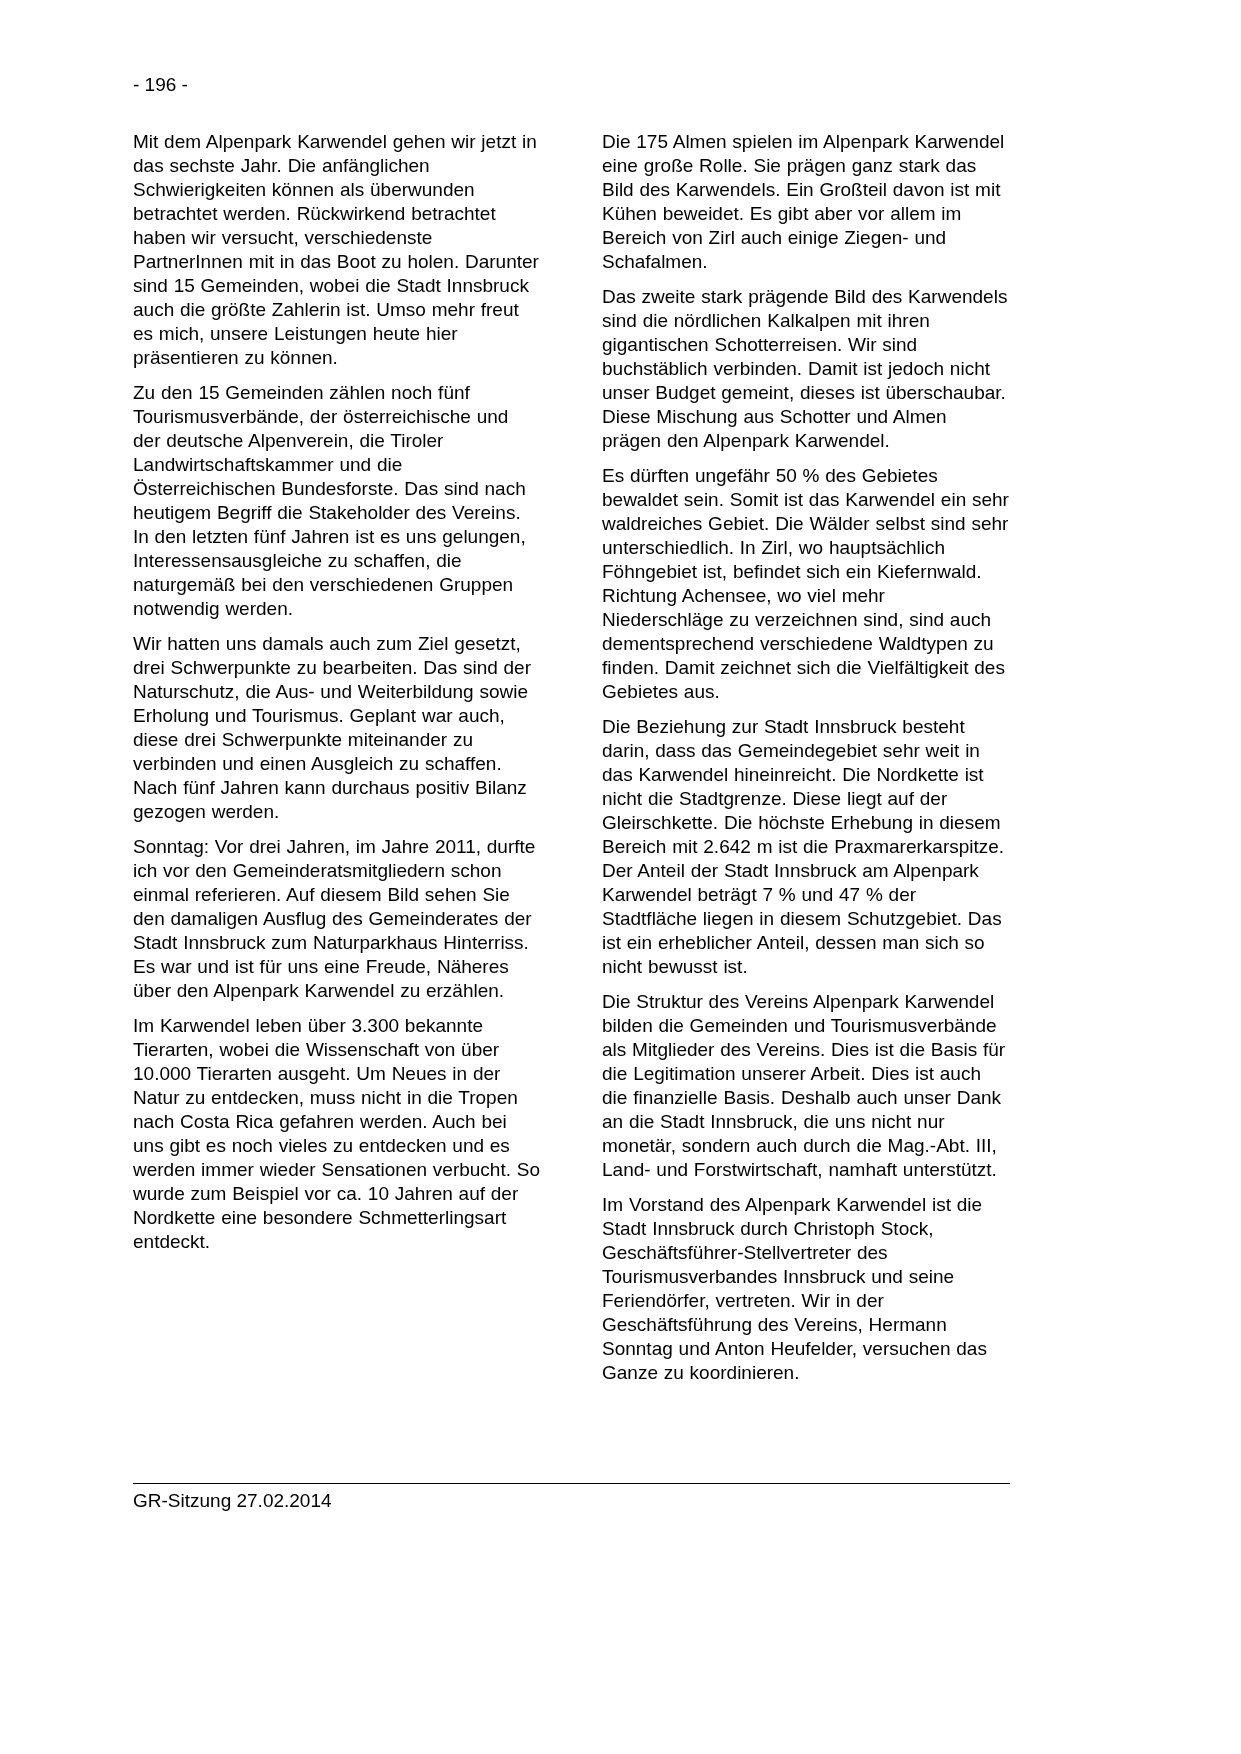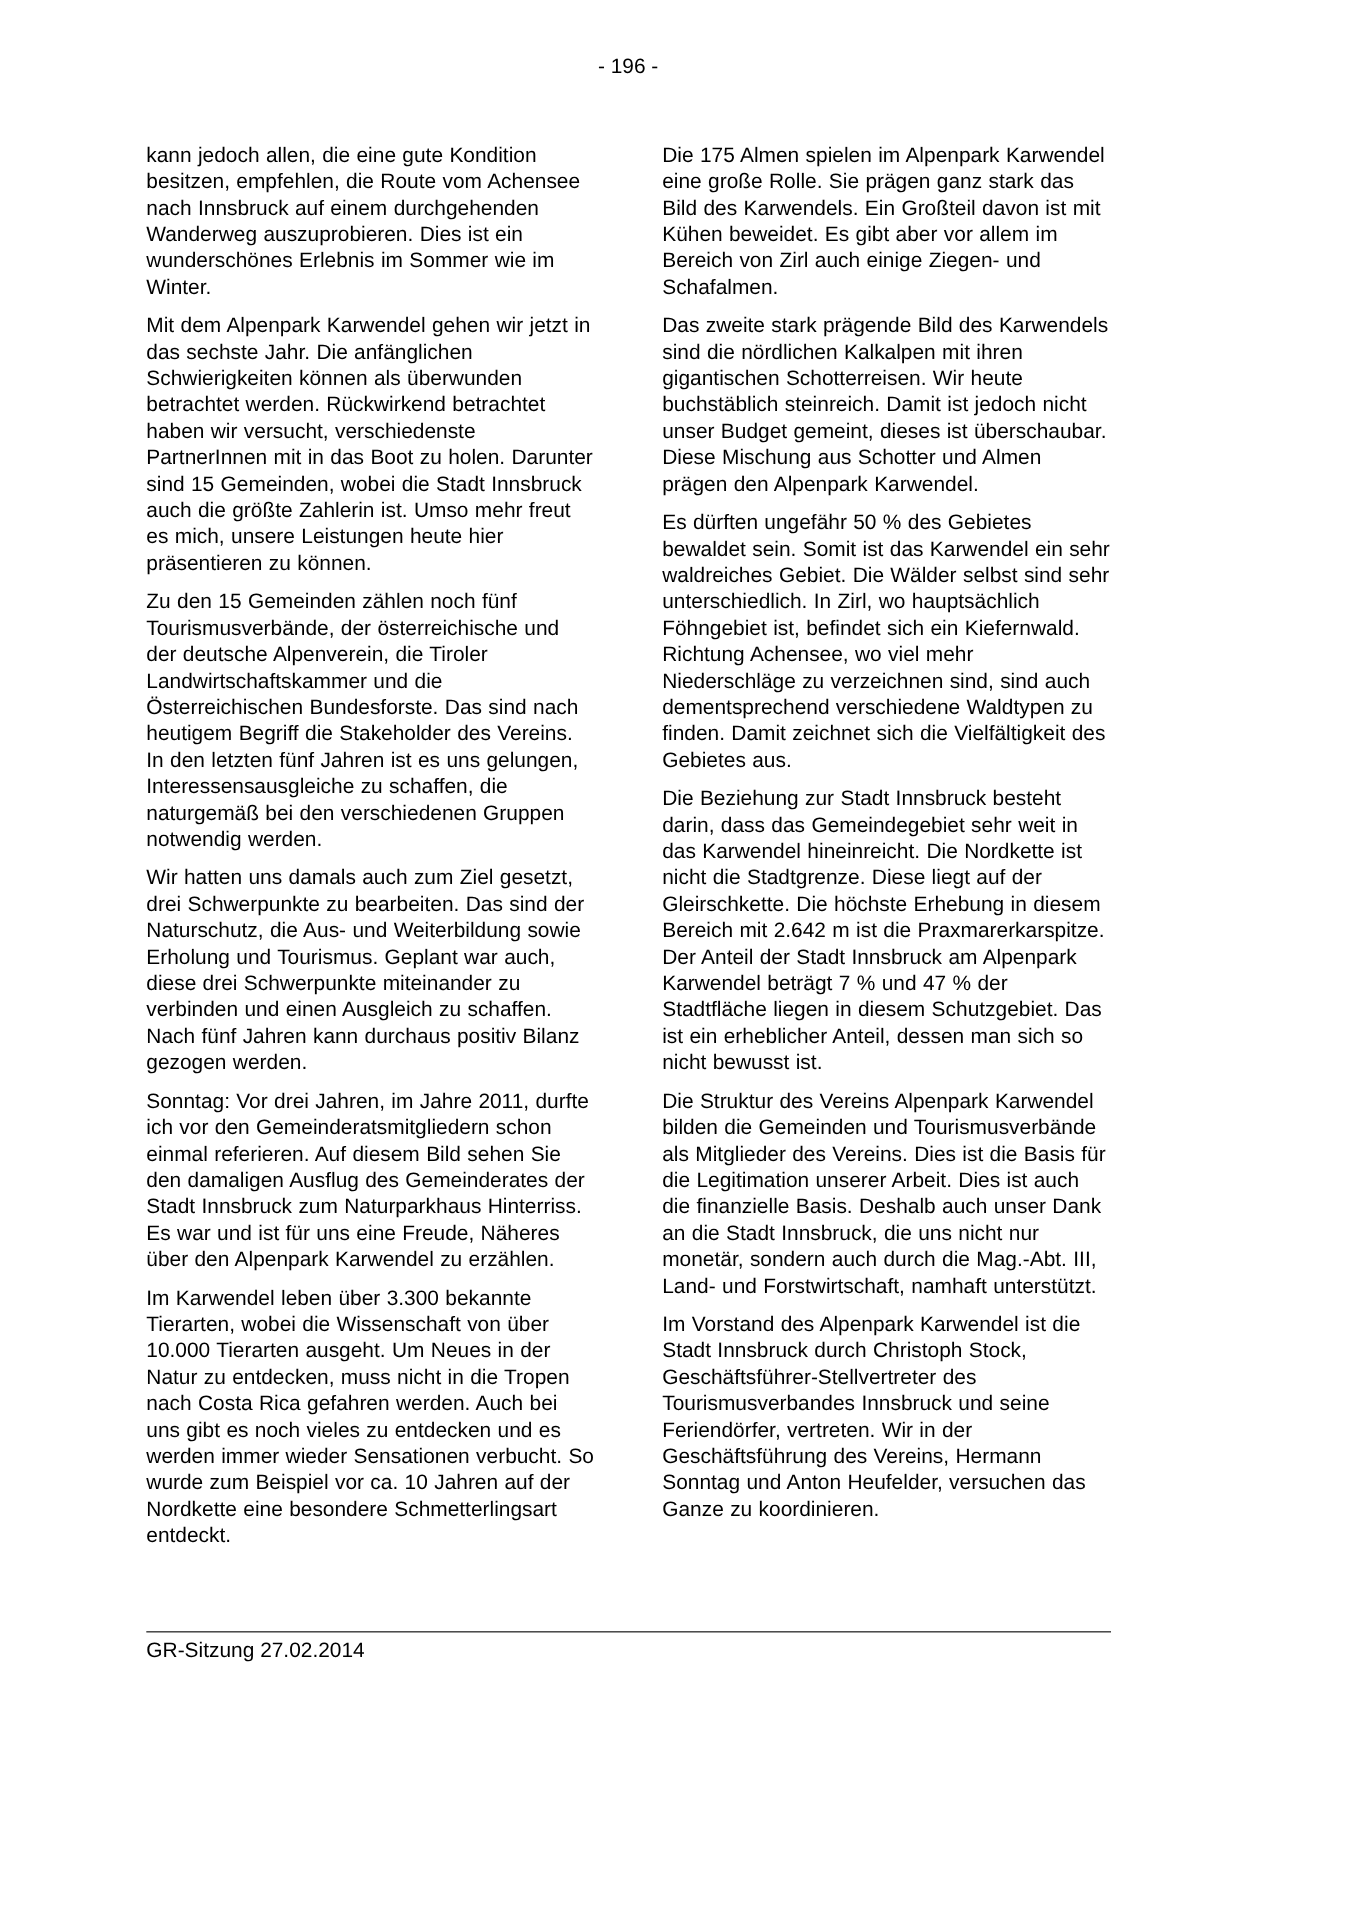--- a/index.html
+++ b/index.html
@@ -7,24 +7,24 @@
   body {
     width: 1241px;
     height: 1754px;
     position: relative;
     font-family: "Liberation Sans", "DejaVu Sans", sans-serif;
     color: #000000;
     overflow: hidden;
   }
   .page-number {
     position: absolute;
-    top: 49px;
+    top: 73px;
     left: 133px;
     width: 876px;
-    text-align: center;
+    text-align: left;
     font-size: 19px;
     line-height: 24px;
   }
   .columns {
     position: absolute;
     top: 130px;
     left: 133px;
     width: 876px;
     display: flex;
     gap: 62px;
@@ -54,30 +54,29 @@
 </style>
 </head>
 <body>
 
 <div class="page">
 
   <div class="page-number">- 196 -</div>
 
   <div class="columns">
     <div class="column" id="col-left">
-        <p class="para">kann jedoch allen, die eine gute Kondition besitzen, empfehlen, die Route vom Achensee nach Innsbruck auf einem durchgehenden Wanderweg auszuprobieren. Dies ist ein wunderschönes Erlebnis im Sommer wie im Winter.</p>
         <p class="para">Mit dem Alpenpark Karwendel gehen wir jetzt in das sechste Jahr. Die anfänglichen Schwierigkeiten können als überwunden betrachtet werden. Rückwirkend betrachtet haben wir versucht, verschiedenste PartnerInnen mit in das Boot zu holen. Darunter sind 15 Gemeinden, wobei die Stadt Innsbruck auch die größte Zahlerin ist. Umso mehr freut es mich, unsere Leistungen heute hier präsentieren zu können.</p>
         <p class="para">Zu den 15 Gemeinden zählen noch fünf Tourismusverbände, der österreichische und der deutsche Alpenverein, die Tiroler Landwirtschaftskammer und die Österreichischen Bundesforste. Das sind nach heutigem Begriff die Stakeholder des Vereins. In den letzten fünf Jahren ist es uns gelungen, Interessensausgleiche zu schaffen, die naturgemäß bei den verschiedenen Gruppen notwendig werden.</p>
         <p class="para">Wir hatten uns damals auch zum Ziel gesetzt, drei Schwerpunkte zu bearbeiten. Das sind der Naturschutz, die Aus- und Weiterbildung sowie Erholung und Tourismus. Geplant war auch, diese drei Schwerpunkte miteinander zu verbinden und einen Ausgleich zu schaffen. Nach fünf Jahren kann durchaus positiv Bilanz gezogen werden.</p>
         <p class="para">Sonntag: Vor drei Jahren, im Jahre 2011, durfte ich vor den Gemeinderatsmitgliedern schon einmal referieren. Auf diesem Bild sehen Sie den damaligen Ausflug des Gemeinderates der Stadt Innsbruck zum Naturparkhaus Hinterriss. Es war und ist für uns eine Freude, Näheres über den Alpenpark Karwendel zu erzählen.</p>
         <p class="para">Im Karwendel leben über 3.300 bekannte Tierarten, wobei die Wissenschaft von über 10.000 Tierarten ausgeht. Um Neues in der Natur zu entdecken, muss nicht in die Tropen nach Costa Rica gefahren werden. Auch bei uns gibt es noch vieles zu entdecken und es werden immer wieder Sensationen verbucht. So wurde zum Beispiel vor ca. 10 Jahren auf der Nordkette eine besondere Schmetterlingsart entdeckt.</p>
       </div>
     <div class="column" id="col-right">
         <p class="para">Die 175 Almen spielen im Alpenpark Karwendel eine große Rolle. Sie prägen ganz stark das Bild des Karwendels. Ein Großteil davon ist mit Kühen beweidet. Es gibt aber vor allem im Bereich von Zirl auch einige Ziegen- und Schafalmen.</p>
-        <p class="para">Das zweite stark prägende Bild des Karwendels sind die nördlichen Kalkalpen mit ihren gigantischen Schotterreisen. Wir heute buchstäblich steinreich. Damit ist jedoch nicht unser Budget gemeint, dieses ist überschaubar. Diese Mischung aus Schotter und Almen prägen den Alpenpark Karwendel.</p>
+        <p class="para">Das zweite stark prägende Bild des Karwendels sind die nördlichen Kalkalpen mit ihren gigantischen Schotterreisen. Wir sind buchstäblich verbinden. Damit ist jedoch nicht unser Budget gemeint, dieses ist überschaubar. Diese Mischung aus Schotter und Almen prägen den Alpenpark Karwendel.</p>
         <p class="para">Es dürften ungefähr 50 % des Gebietes bewaldet sein. Somit ist das Karwendel ein sehr waldreiches Gebiet. Die Wälder selbst sind sehr unterschiedlich. In Zirl, wo hauptsächlich Föhngebiet ist, befindet sich ein Kiefernwald. Richtung Achensee, wo viel mehr Niederschläge zu verzeichnen sind, sind auch dementsprechend verschiedene Waldtypen zu finden. Damit zeichnet sich die Vielfältigkeit des Gebietes aus.</p>
         <p class="para">Die Beziehung zur Stadt Innsbruck besteht darin, dass das Gemeindegebiet sehr weit in das Karwendel hineinreicht. Die Nordkette ist nicht die Stadtgrenze. Diese liegt auf der Gleirschkette. Die höchste Erhebung in diesem Bereich mit 2.642 m ist die Praxmarerkarspitze. Der Anteil der Stadt Innsbruck am Alpenpark Karwendel beträgt 7 % und 47 % der Stadtfläche liegen in diesem Schutzgebiet. Das ist ein erheblicher Anteil, dessen man sich so nicht bewusst ist.</p>
         <p class="para">Die Struktur des Vereins Alpenpark Karwendel bilden die Gemeinden und Tourismusverbände als Mitglieder des Vereins. Dies ist die Basis für die Legitimation unserer Arbeit. Dies ist auch die finanzielle Basis. Deshalb auch unser Dank an die Stadt Innsbruck, die uns nicht nur monetär, sondern auch durch die Mag.-Abt. III, Land- und Forstwirtschaft, namhaft unterstützt.</p>
         <p class="para">Im Vorstand des Alpenpark Karwendel ist die Stadt Innsbruck durch Christoph Stock, Geschäftsführer-Stellvertreter des Tourismusverbandes Innsbruck und seine Feriendörfer, vertreten. Wir in der Geschäftsführung des Vereins, Hermann Sonntag und Anton Heufelder, versuchen das Ganze zu koordinieren.</p>
       </div>
   </div>
 
   <div class="footer">
     <div class="footer-rule"></div>
     <div class="footer-text">GR-Sitzung 27.02.2014</div>

